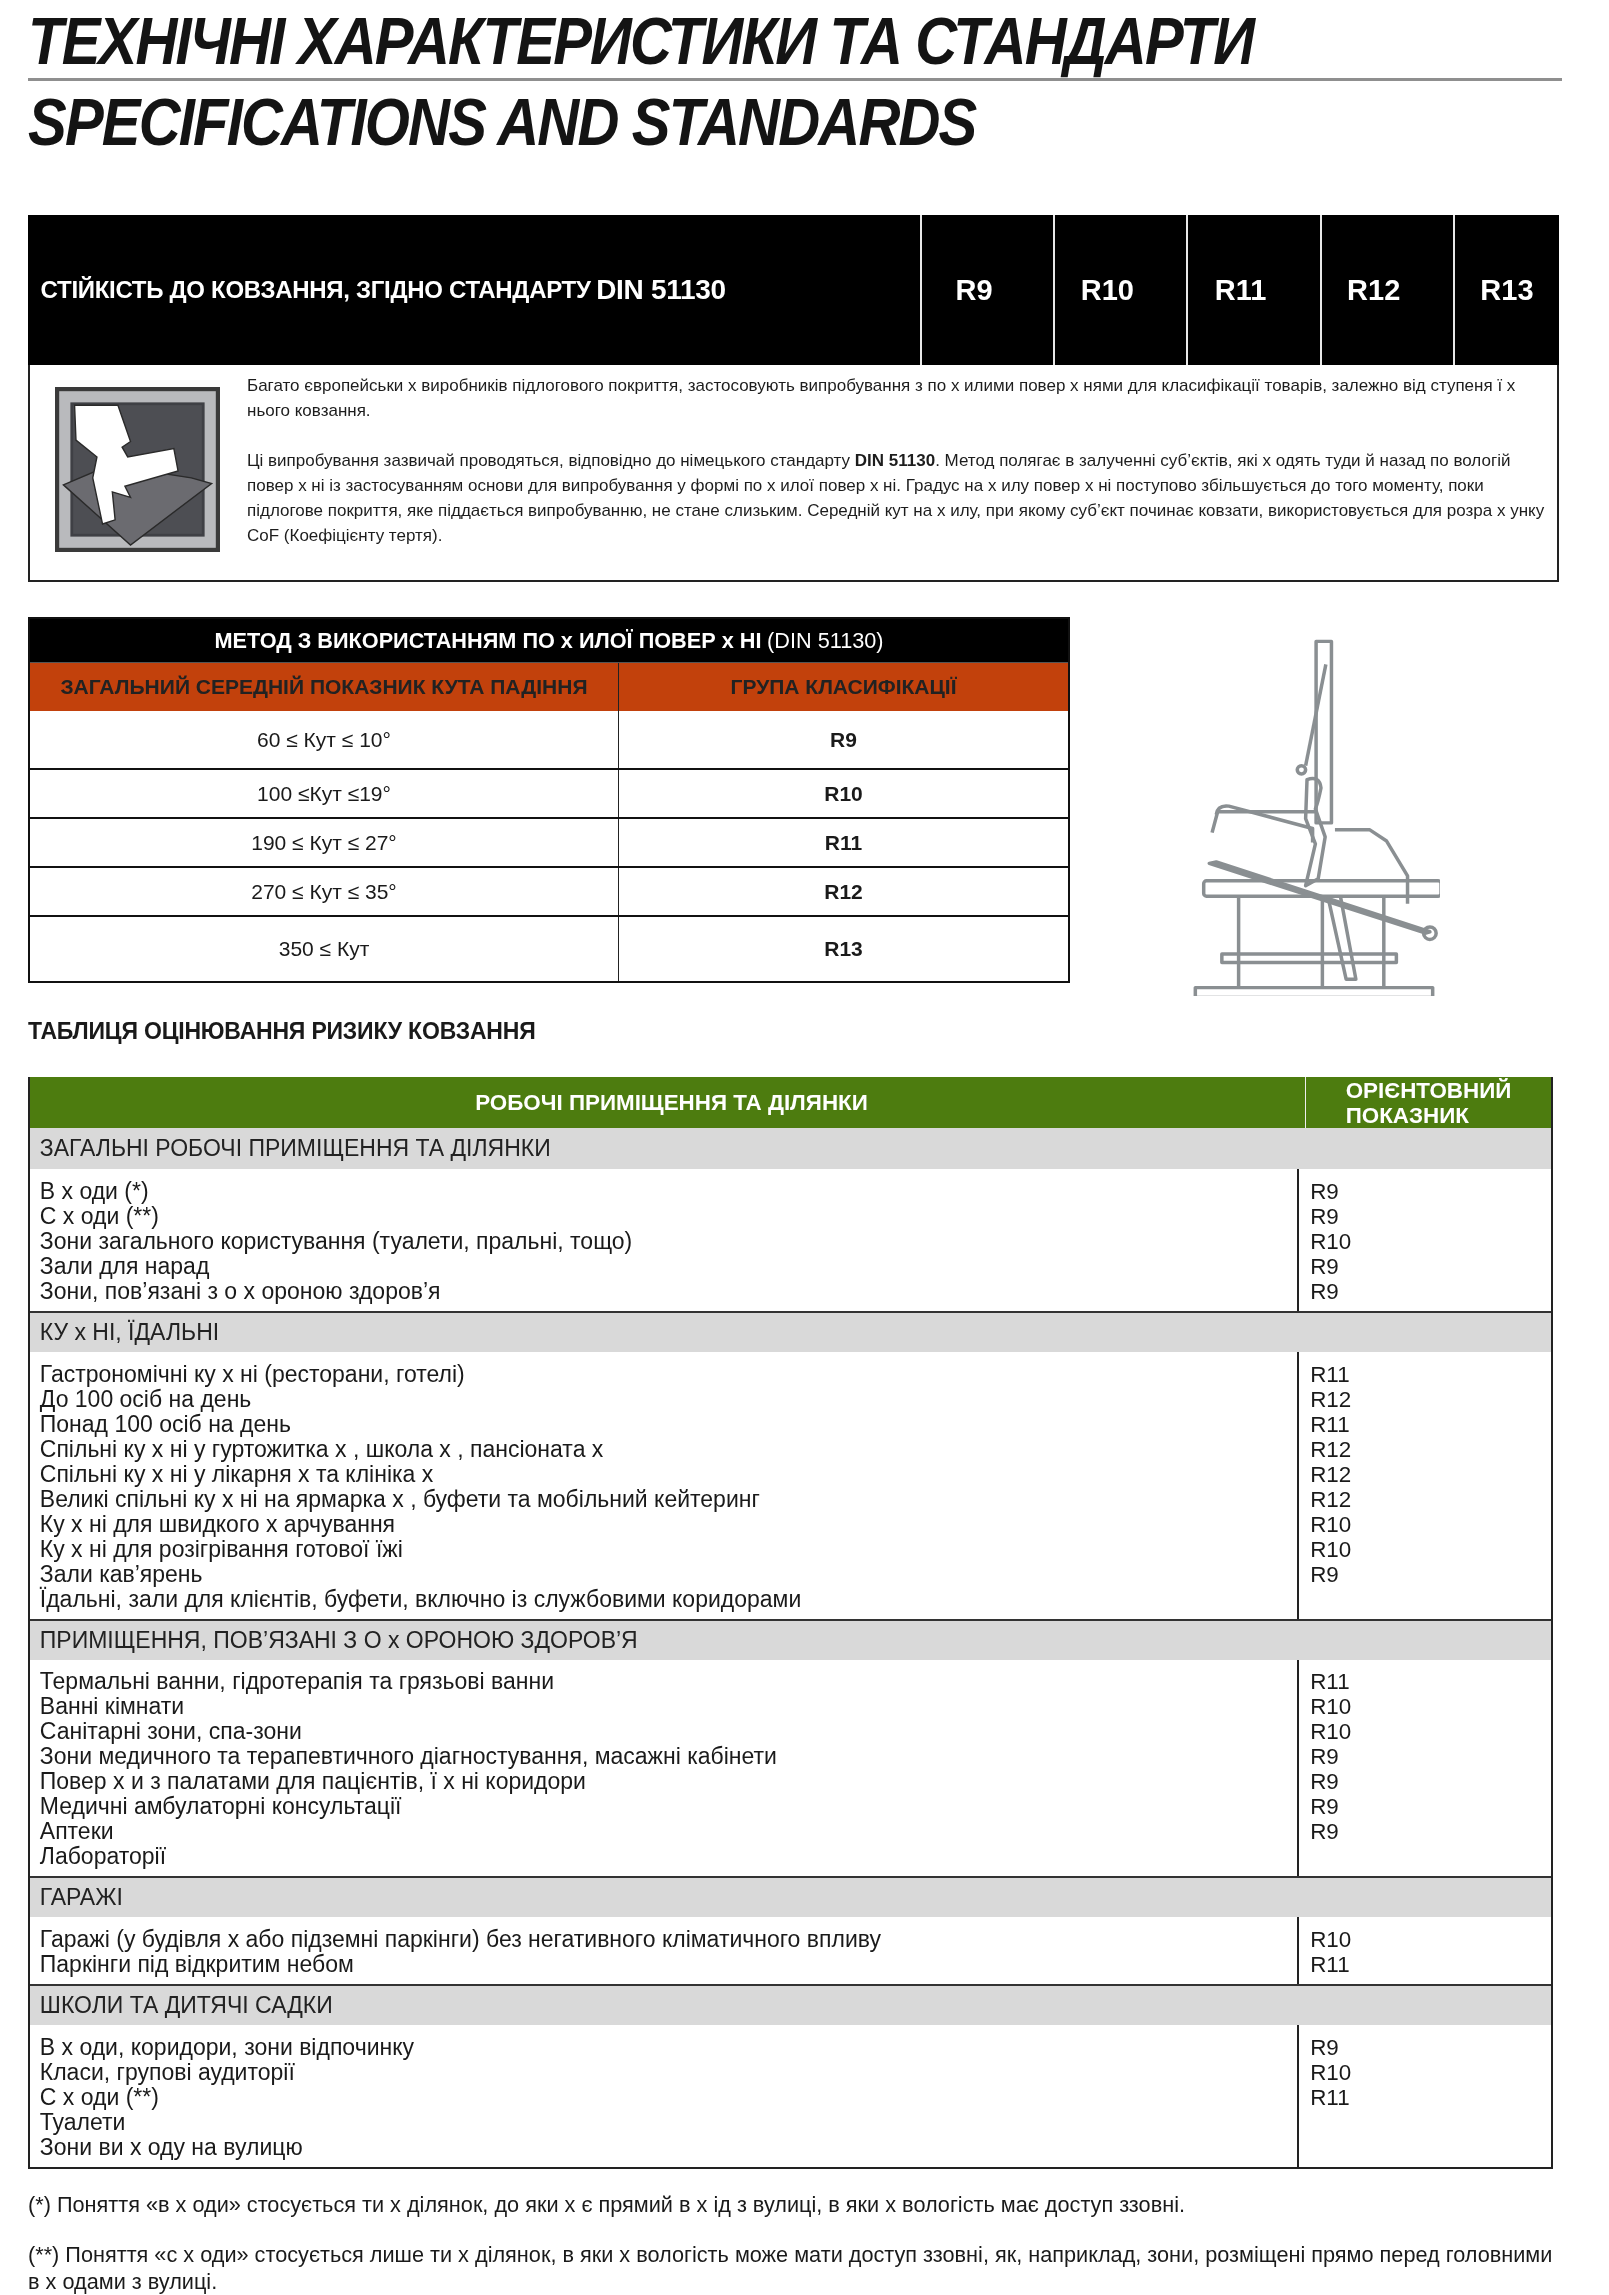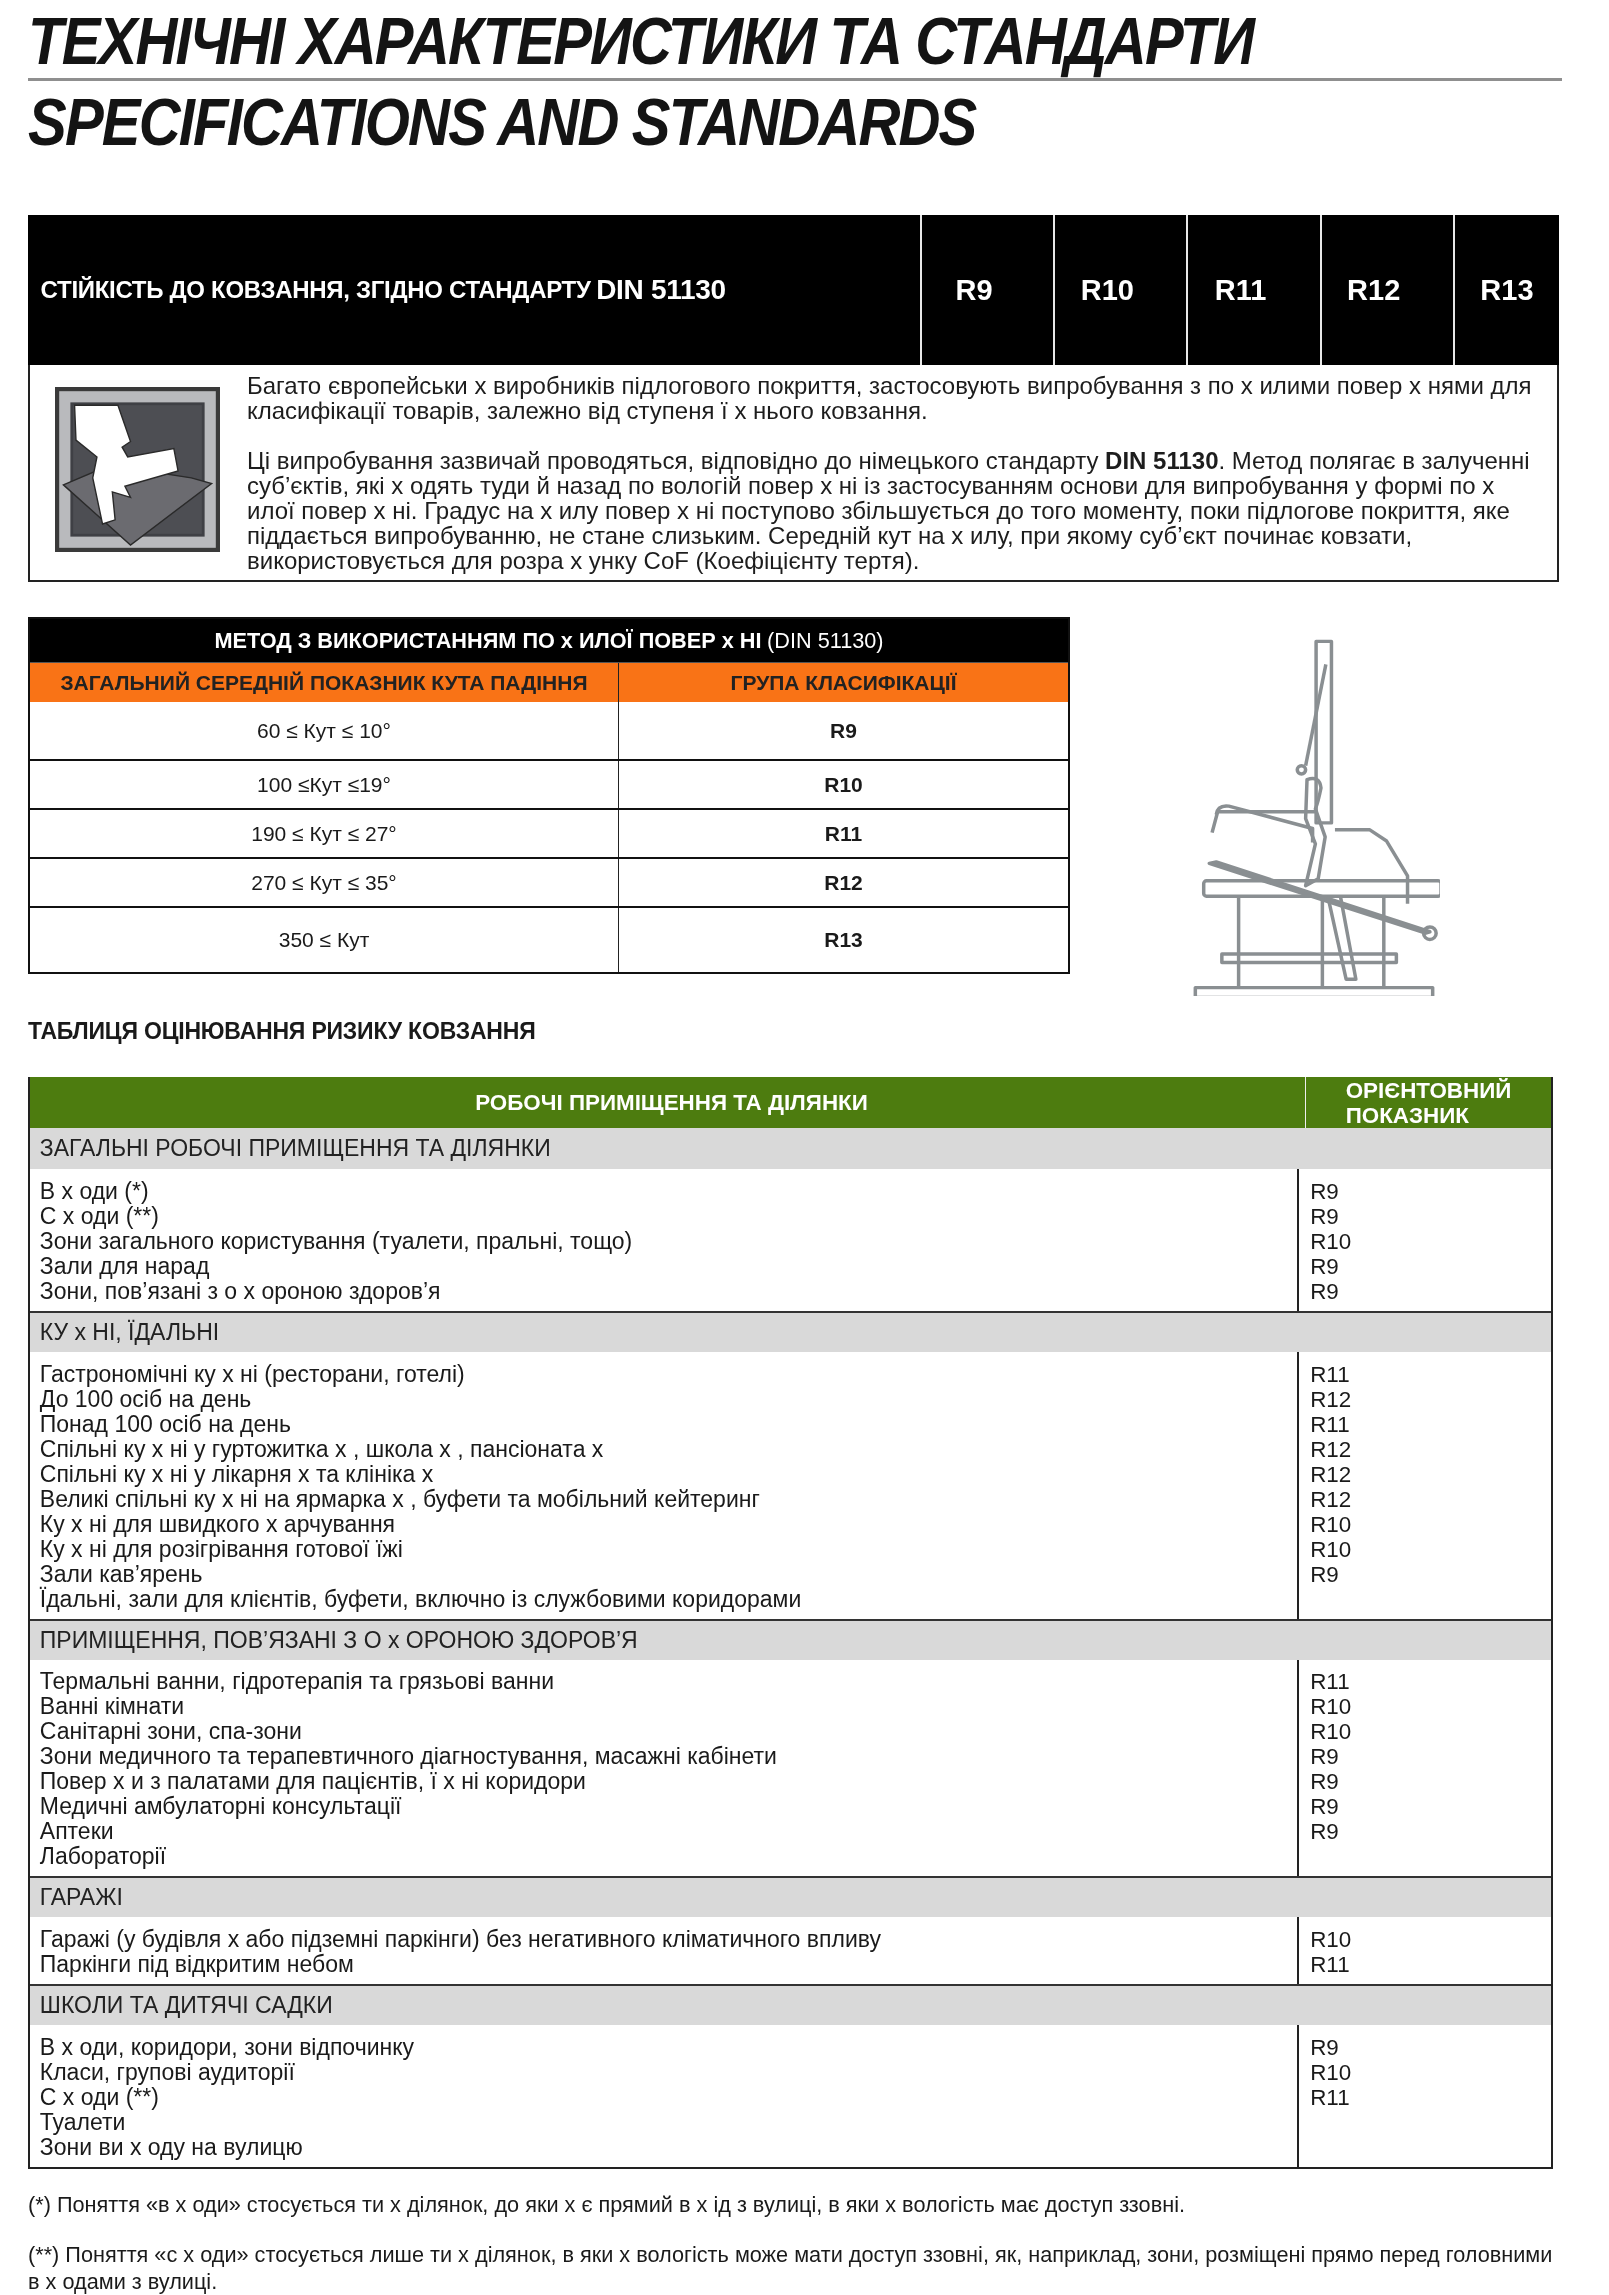--- a/index.html
+++ b/index.html
@@ -27,29 +27,29 @@
     transform-origin: left center;
   }
   .din-header .lead span.sc { font-size: 24px; }
   .din-header .lead span.bold { font-size: 28px; margin-left: 5.6px; }
   .din-header .rcol {
     flex: 1; border-left: 2.1px solid #e8e8e8; display: flex; align-items: center; justify-content: center;
     color: #fff; font-weight: 700; font-size: 29px;
   }
   .din-body { position: absolute; left: 28px; top: 366px; width: 1531px; height: 217px; }
   .din-icon { position: absolute; left: 26.6px; top: 21px; width: 165px; height: 165px; }
-  .din-text { position: absolute; left: 219px; top: 7px; width: 1300px; font-size: 24px; line-height: 25px; color: #1d1d1d; }
+  .din-text { position: absolute; left: 219px; top: 7px; width: 1300px; font-size: 17px; line-height: 25px; color: #1d1d1d; }
   .din-text p { margin-bottom: 25px; }
   .din-text b { font-weight: 700; }
 
   
   .method { position: absolute; left: 28px; top: 617px; width: 1042px; border: 2.1px solid #111; border-collapse: collapse; }
   .method .mhead { height: 43px; background: #000; color: #fff; display: flex; align-items: center; justify-content: center; font-weight: 700; font-size: 21.7px; }
   .method .mhead .light { font-weight: 400; margin-left: 5.6px; }
-  .method .mcols { display: flex; height: 40px; background: #f97316; border-top: 1.4px solid #555; }
+  .method .mcols { display: flex; height: 49px; background: #c2410c; border-top: 1.4px solid #555; }
   .method .mcols div { display: flex; align-items: center; justify-content: center; font-weight: 700; font-size: 21px; color: #222; }
   .method .c1 { width: 589px; border-right: 1.4px solid #222; }
   .method .c2 { flex: 1; }
   .method .mrow { display: flex; height: 49px; border-top: 2.1px solid #111; }
   .method .mrow:first-of-type { border-top: none; }
   .method .mrow div { display: flex; align-items: center; justify-content: center; font-size: 21px; color: #1a1a1a; }
   .method .mrow .c2 { font-weight: 700; }
   .method .mrow-first { border-top: none !important; height: 57px !important; }
 
   .machine { position: absolute; left: 1188px; top: 633px; width: 252px; height: 363px; }

